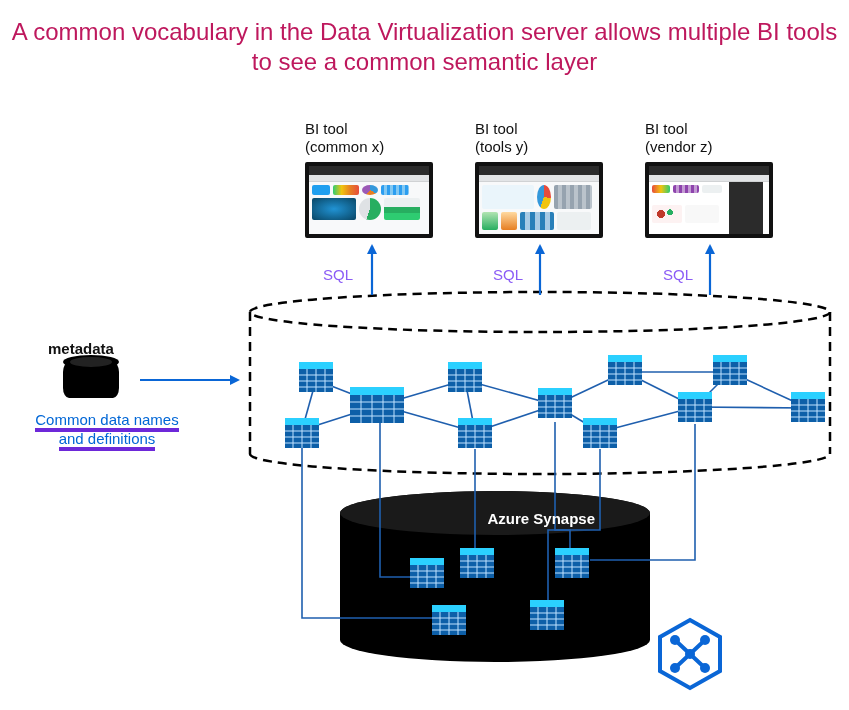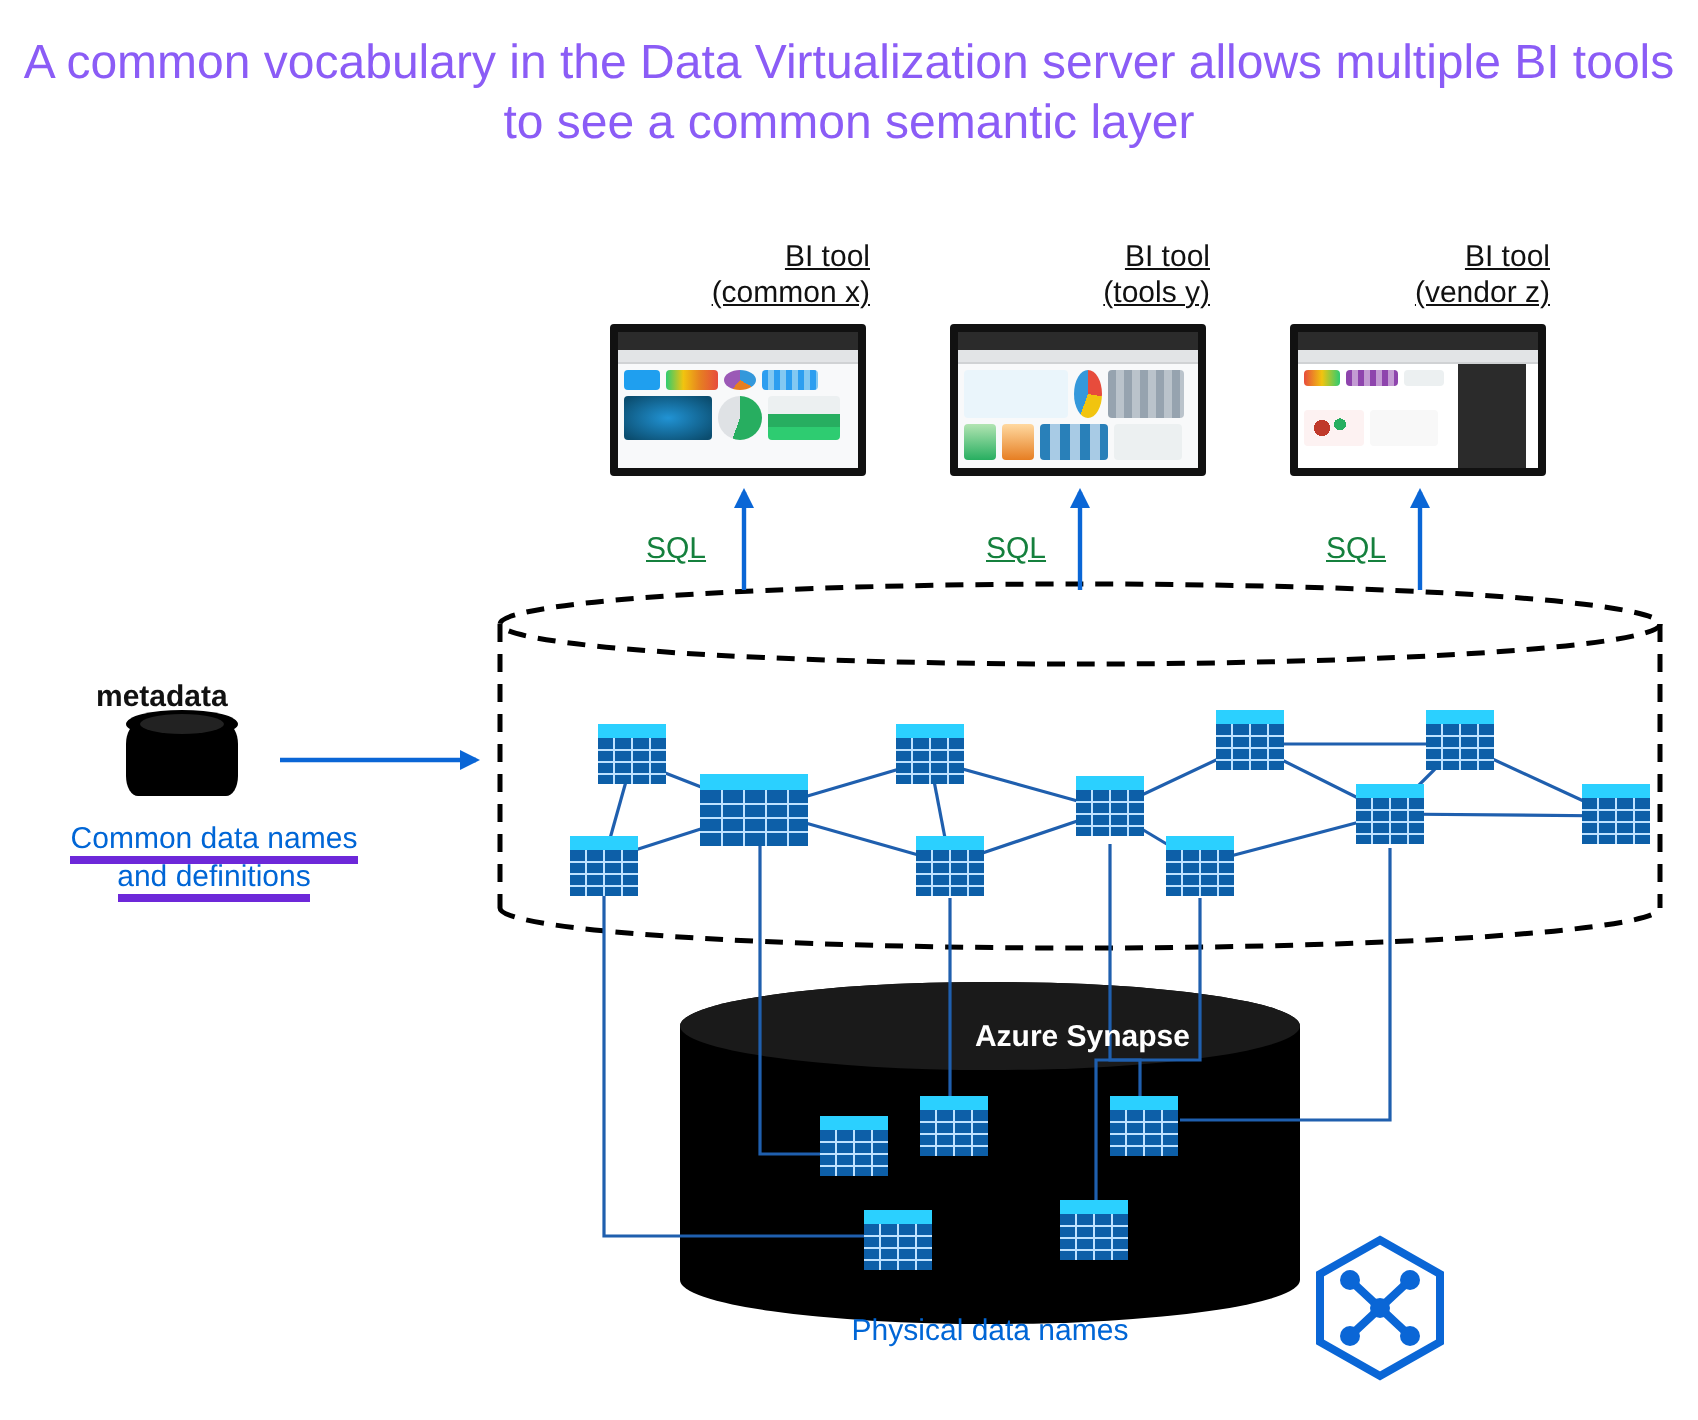--- a/index.html
+++ b/index.html
@@ -16,30 +16,29 @@
     overflow: hidden;
   }
   .title {
     position: absolute;
     top: 17px;
     left: 0;
     width: 849px;
     text-align: center;
     font-size: 24px;
     font-weight: 400;
-    color: #8b5cf6;
+    color: #be185d;
     line-height: 1.25;
   }
   .label {
     position: absolute;
     font-size: 15px;
     color: #111;
-    text-align: right;
+    text-align: left;
     line-height: 1.2;
-    text-decoration: underline;
   }
   .metadata-label {
     position: absolute;
     top: 340px;
     left: 48px;
     font-size: 15px;
     font-weight: 700;
     color: #111;
   }
   .common-data-link {
@@ -60,22 +59,21 @@
     top: 314px;
     left: 420px;
     width: 260px;
     font-size: 16px;
     color: #111;
     text-align: center;
   }
   .sql-label {
     position: absolute;
     font-size: 15px;
-    color: #15803d;
-    text-decoration: underline;
+    color: #8b5cf6;
   }
   .physical-label {
     position: absolute;
     top: 657px;
     left: 385px;
     width: 220px;
     font-size: 15px;
     color: #0066d6;
     text-align: center;
   }
@@ -376,15 +374,14 @@
         <path d="M45,20 L15,48"></path>
       </g>
       <circle cx="15" cy="20" r="5" fill="#0a66d6"></circle>
       <circle cx="45" cy="20" r="5" fill="#0a66d6"></circle>
       <circle cx="15" cy="48" r="5" fill="#0a66d6"></circle>
       <circle cx="45" cy="48" r="5" fill="#0a66d6"></circle>
       <circle cx="30" cy="34" r="5" fill="#0a66d6"></circle>
     </g>
   </svg>
 
-  <div class="physical-label">Physical data names</div>
 
 </div>
 
 </body></html>

